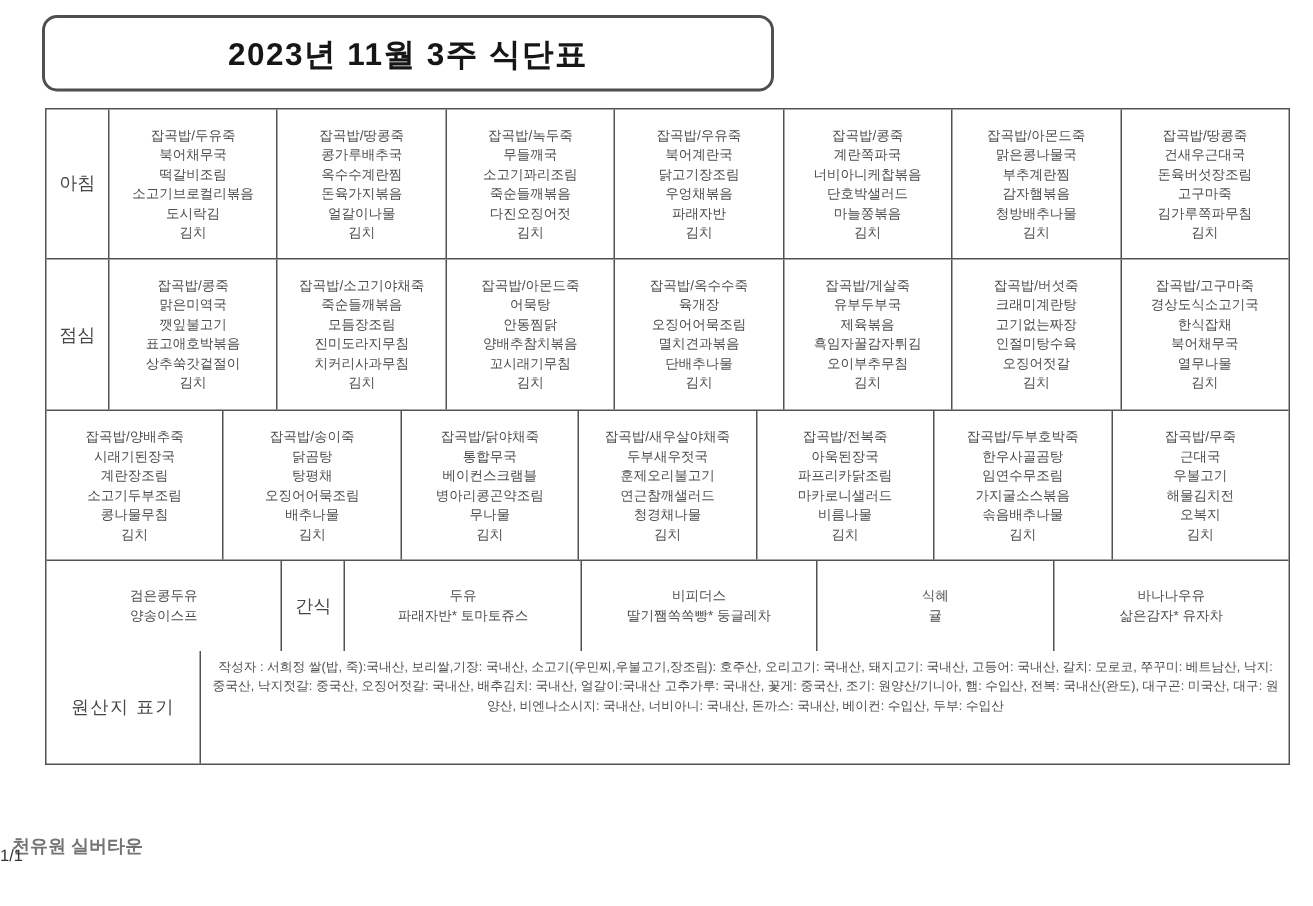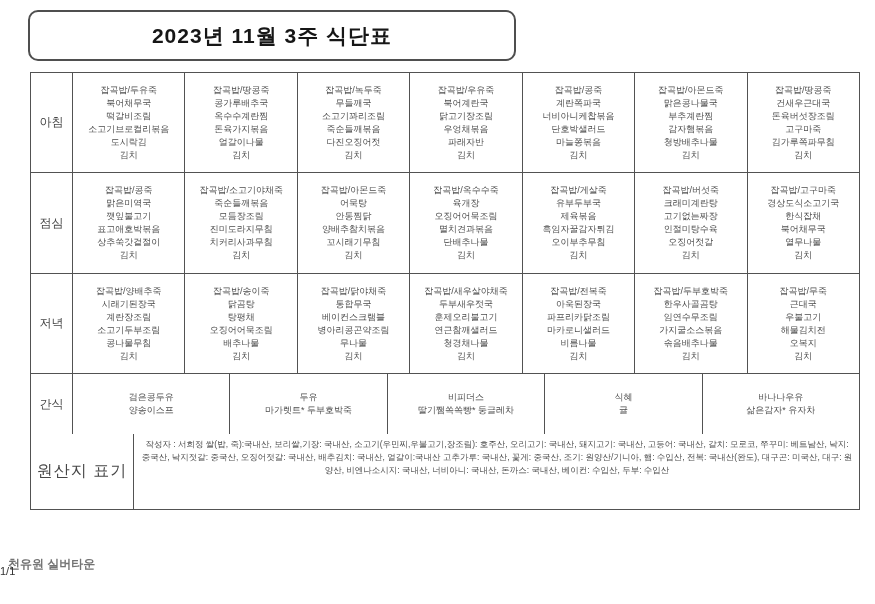--- a/index.html
+++ b/index.html
@@ -48,21 +48,21 @@
     align-items: center;
     justify-content: center;
     text-align: center;
     overflow: hidden;
   }
   .cell:last-child { border-right: none; }
   .label-col { width: 42px; flex: none; font-size: 12px; color: #464646; }
   .day-header { flex: 1; font-size: 11px; color: #3f3f3f; }
   .menu-cell { flex: 1; font-size: 9px; color: #4d4d4d; line-height: 13px; }
   .menu-line { white-space: nowrap; }
-  .origin-label { width: 103px; flex: none; font-size: 16px; color: #464646; letter-spacing: 1px; }
+  .origin-label { width: 103px; flex: none; font-size: 12px; color: #464646; letter-spacing: 1px; }
   .origin-content {
     flex: 1;
     align-items: flex-start;
     justify-content: flex-start;
     text-align: left;
     padding: 4px 6px 4px 7px;
   }
   .origin-text {
     font-size: 8.5px;
     line-height: 13px;
@@ -208,21 +208,20 @@
         <div class="cell menu-cell">
           <div class="menu-line">잡곡밥/고구마죽</div>
           <div class="menu-line">경상도식소고기국</div>
           <div class="menu-line">한식잡채</div>
           <div class="menu-line">북어채무국</div>
           <div class="menu-line">열무나물</div>
           <div class="menu-line">김치</div>
         </div>
       </div>
       <div class="row r-meal-2">
-        <div class="cell label-col">저녁</div>
         <div class="cell menu-cell">
           <div class="menu-line">잡곡밥/양배추죽</div>
           <div class="menu-line">시래기된장국</div>
           <div class="menu-line">계란장조림</div>
           <div class="menu-line">소고기두부조림</div>
           <div class="menu-line">콩나물무침</div>
           <div class="menu-line">김치</div>
         </div>
         <div class="cell menu-cell">
           <div class="menu-line">잡곡밥/송이죽</div>
@@ -267,28 +266,28 @@
         <div class="cell menu-cell">
           <div class="menu-line">잡곡밥/무죽</div>
           <div class="menu-line">근대국</div>
           <div class="menu-line">우불고기</div>
           <div class="menu-line">해물김치전</div>
           <div class="menu-line">오복지</div>
           <div class="menu-line">김치</div>
         </div>
       </div>
       <div class="row r-meal-3">
-        <div class="cell label-col">간식</div>
         <div class="cell menu-cell">
           <div class="menu-line">검은콩두유</div>
           <div class="menu-line">양송이스프</div>
         </div>
+        <div class="cell label-col">간식</div>
         <div class="cell menu-cell">
           <div class="menu-line">두유</div>
-          <div class="menu-line">마가렛트* 두부호박죽</div>
+          <div class="menu-line">파래자반* 토마토쥬스</div>
         </div>
         <div class="cell menu-cell">
           <div class="menu-line">비피더스</div>
           <div class="menu-line">딸기쨈쏙쏙빵* 둥글레차</div>
         </div>
         <div class="cell menu-cell">
           <div class="menu-line">식혜</div>
           <div class="menu-line">귤</div>
         </div>
         <div class="cell menu-cell">

